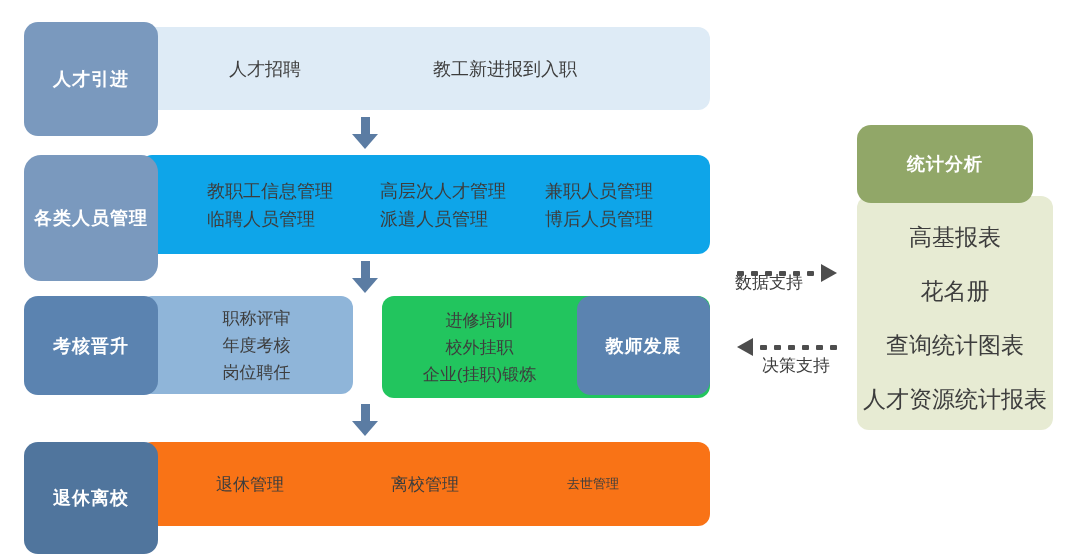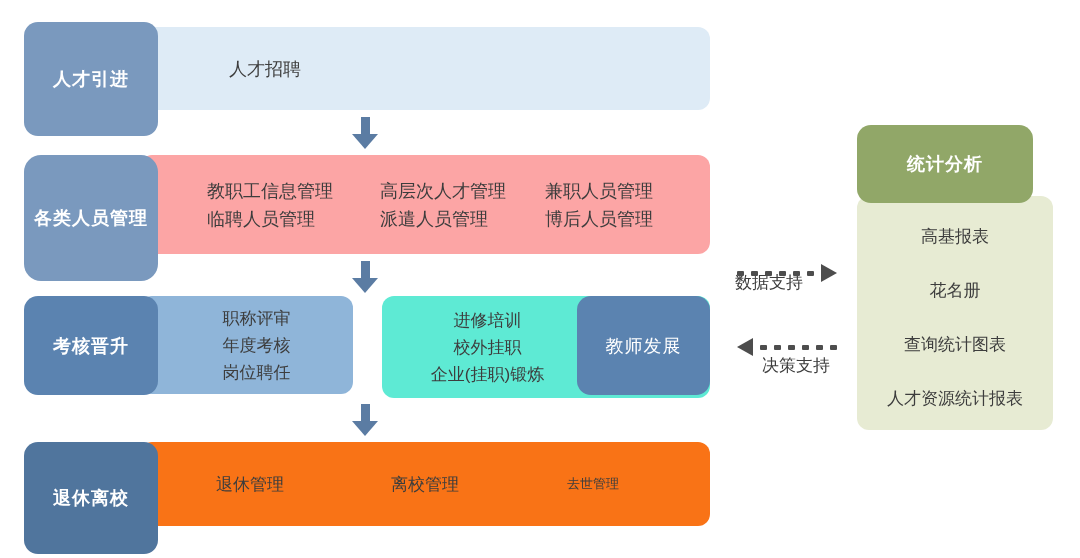--- a/index.html
+++ b/index.html
@@ -19,45 +19,45 @@
   }
   .cell{display:flex;align-items:center;justify-content:center;font-size:18px;}
   
   .r1-label{top:22px;height:114px;background:#7a99be;}
   .r1-body{top:27px;height:83px;background:#deebf6;}
   .r1-body .c1{width:250px;}
   .r1-body .c2{width:230px;}
   
   .r2-label{top:155px;height:126px;background:#7a99be;border-radius:17px;}
   .r2-body{
-    top:155px;height:99px;background:#fca5a5;
+    top:155px;height:99px;background:#0ea5e9;
     display:grid;grid-template-columns:173px 165px 1fr;
     align-content:center;padding-left:67px;
   }
   .r2-col div{line-height:28px;font-size:18px;text-align:left;}
   
   .r3-label{top:296px;height:99px;background:#5b83b0;}
   .r3-box1{
     position:absolute;left:140px;top:296px;width:213px;height:98px;
     background:#8fb5d9;border-radius:12px;z-index:1;
     display:flex;flex-direction:column;justify-content:center;
     padding-left:20px;box-sizing:border-box;
   }
   .r3-box2{
     position:absolute;left:382px;top:296px;width:328px;height:102px;
-    background:#5eead4;border-radius:12px;z-index:1;
-    display:flex;flex-direction:column;justify-content:center;box-sizing:border-box;padding-left:8px;
+    background:#22c55e;border-radius:12px;z-index:1;
+    display:flex;flex-direction:column;justify-content:center;box-sizing:border-box;
   }
   .r3-box2 .lines{width:195px;display:flex;flex-direction:column;justify-content:center;}
   .r3-line{line-height:27px;font-size:17px;text-align:center;}
   .dev-label{
     position:absolute;left:577px;top:296px;width:133px;height:99px;
     background:#5b83b0;border-radius:14px;z-index:3;
     display:flex;align-items:center;justify-content:center;
-    color:#fff;font-size:18px;font-weight:400;letter-spacing:1px;
+    color:#fff;font-size:18px;font-weight:700;letter-spacing:1px;
   }
   
   .r4-label{top:442px;height:112px;background:#50759d;}
   .r4-body{top:442px;height:84px;background:#f97316;}
   .r4-body .c1{width:220px;font-size:17px;}
   .r4-body .c2{width:130px;font-size:17px;}
   .r4-body .c3{width:206px;font-size:13px;}
   
   .down-arrow{
     position:absolute;left:352px;width:26px;height:32px;
@@ -88,35 +88,36 @@
   .conn-label{position:absolute;font-size:17px;color:#3d3d3d;z-index:2;}
   .cl1{left:735px;top:239px;margin-top:32px;}
   .cl2{left:762px;top:354px;}
   
   .stats-body{
     position:absolute;left:857px;top:196px;width:196px;height:234px;
     background:#e7ebd3;border-radius:12px;z-index:1;
     display:flex;flex-direction:column;justify-content:space-between;
     padding:32px 0 22px;box-sizing:border-box;
   }
-  .stats-item{text-align:center;font-size:17px;line-height:18px;}
+  .stats-item{text-align:center;font-size:23px;line-height:18px;}
   .stats-header{
     position:absolute;left:857px;top:125px;width:176px;height:78px;
     background:#91a768;border-radius:14px;z-index:3;
     display:flex;align-items:center;justify-content:center;
     color:#ffffff;font-size:18px;font-weight:600;letter-spacing:1px;
   }
 </style>
 </head>
 <body>
 
 <div class="canvas">
 
   <div class="flow-body r1-body">
     <span class="cell c1">人才招聘</span>
+    <span class="cell c2">教工新进报到入职</span>
   </div>
   <div class="stage-label r1-label">人才引进</div>
 
   <div class="down-arrow da1">
       <i class="shaft"></i>
       <i class="head"></i>
     </div>
 
   <div class="flow-body r2-body">
     <div class="r2-col">

